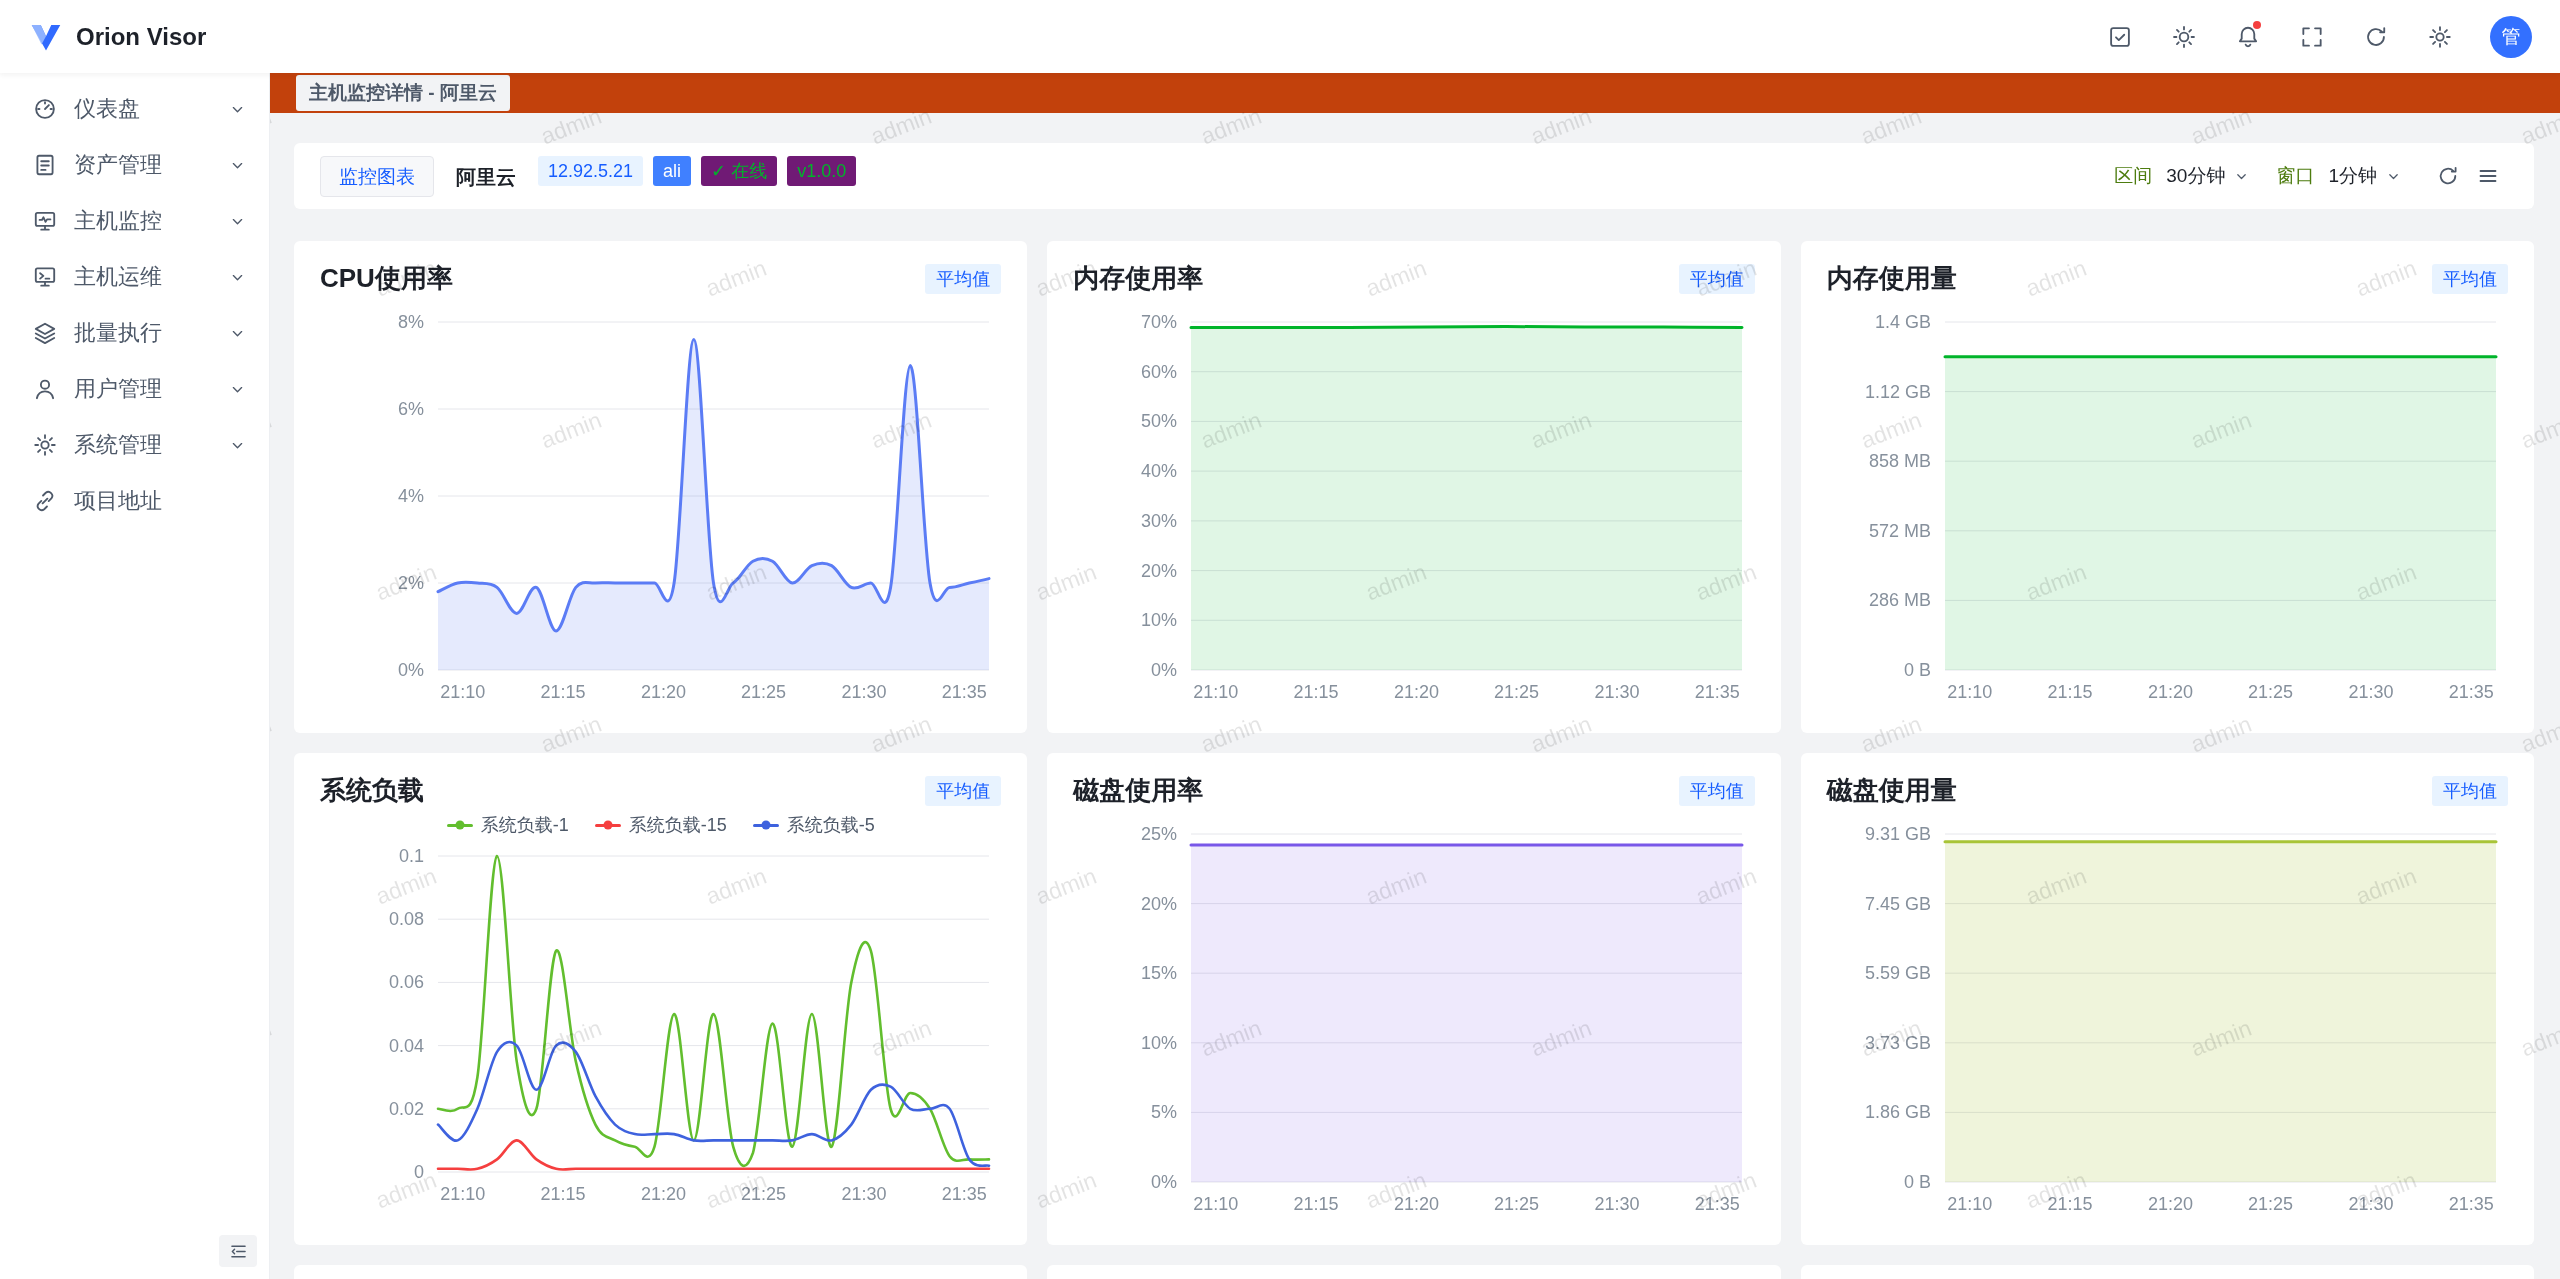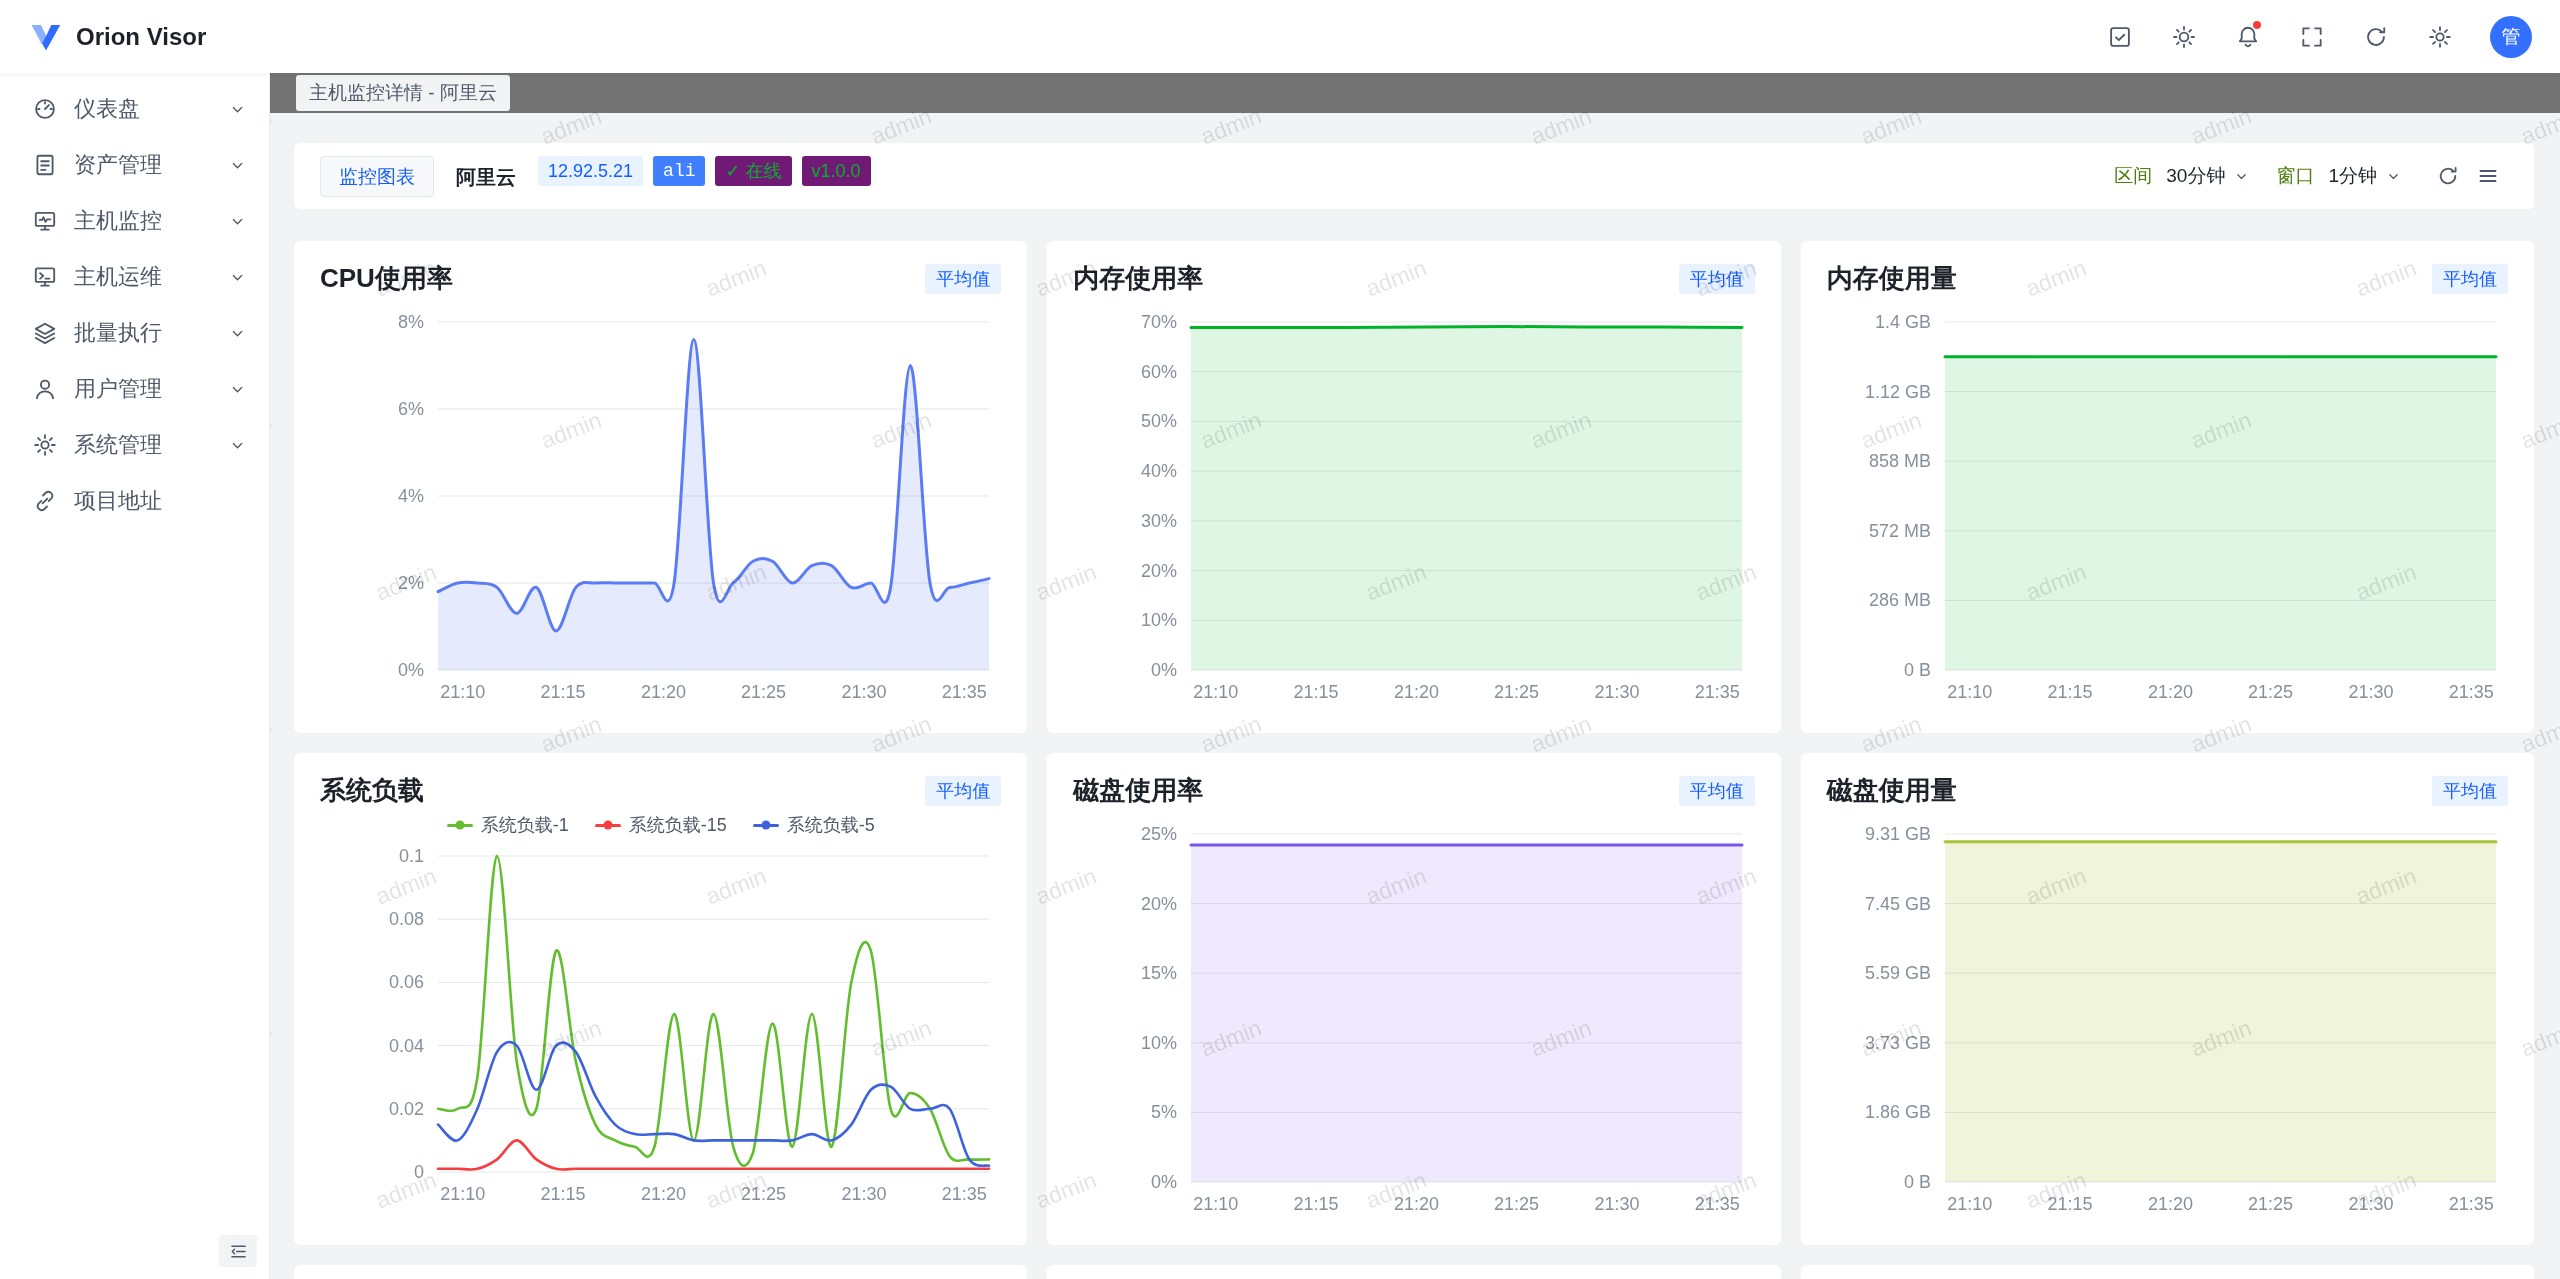--- a/index.html
+++ b/index.html
@@ -20,31 +20,31 @@
 .side-item{height:56px;display:flex;align-items:center;padding:0 22px 0 32px;color:#4E5969;font-size:22px;cursor:pointer;}
 .side-item.active{background:#F2F3F5;color:#42526B;}
 .sicon{display:flex;margin-right:16px;}
 .sicon svg{width:26px;height:26px;fill:none;stroke:currentColor;stroke-width:1.7;stroke-linecap:round;stroke-linejoin:round;}
 .slabel{flex:1;}
 .chev{display:flex;}
 .chev svg{width:19px;height:19px;fill:none;stroke:#4E5969;stroke-width:1.7;stroke-linecap:round;stroke-linejoin:round;}
 .collapse-btn{position:absolute;right:12px;bottom:12px;width:38px;height:32px;border:none;border-radius:4px;background:#F2F3F5;display:flex;align-items:center;justify-content:center;color:#4E5969;cursor:pointer;}
 .collapse-btn svg{width:21px;height:21px;fill:none;stroke:currentColor;stroke-width:1.7;stroke-linecap:round;stroke-linejoin:round;}
 .main{flex:1;display:flex;flex-direction:column;min-width:0;position:relative;}
-.breadcrumb-bar{height:40px;background:#737373;display:flex;align-items:center;padding:0 26px;}
+.breadcrumb-bar{height:40px;background:#c2410c;display:flex;align-items:center;padding:0 26px;font-weight:bold;}
 .crumb{background:#F2F3F5;color:#4E5969;font-size:19px;padding:7px 13px;border-radius:3px;line-height:1.2;cursor:pointer;}
 .content{flex:1;padding:30px 26px 0 24px;overflow:hidden;}
 .toolbar{background:#fff;border-radius:6px;height:66px;display:flex;align-items:center;justify-content:space-between;padding:0 26px;}
 .toolbar-left{display:flex;align-items:flex-start;gap:22px;}
 .btn-chart{font-size:19px;color:#165DFF;background:#F7F8FA;border:1px solid #E5E6EB;border-radius:4px;padding:10px 18px;cursor:pointer;line-height:1;font-family:inherit;}
 .host-name{font-size:20px;font-weight:700;margin-top:8px;}
 .tags{display:flex;align-items:center;gap:10px;}
 .tag{font-size:18px;padding:6px 10px;border-radius:3px;line-height:1;display:flex;align-items:center;gap:5px;}
 .tag.blue-light{background:#E8F3FF;color:#165DFF;}
-.tag.blue-solid{background:#4080FF;color:#fff;font-family:Liberation Mono, monospace;}
+.tag.blue-solid{background:#4080FF;color:#fff;}
 .tag.green{background:#701a75;color:#00B42A;}
 .toolbar-right{display:flex;align-items:center;}
 .ctl-label{font-size:19px;color:#4d7c0f;margin-right:10px;}
 .select{display:flex;align-items:center;gap:8px;font-size:19px;color:#1D2129;cursor:pointer;padding:6px 4px;margin-right:22px;}
 .select svg{width:17px;height:17px;fill:none;stroke:#4E5969;stroke-width:1.8;stroke-linecap:round;stroke-linejoin:round;}
 .ticon{width:40px;height:40px;border:none;background:none;color:#4E5969;display:flex;align-items:center;justify-content:center;cursor:pointer;}
 .ticon svg{width:24px;height:24px;fill:none;stroke:currentColor;stroke-width:1.8;stroke-linecap:round;stroke-linejoin:round;}
 .chart-grid{display:grid;grid-template-columns:repeat(3,1fr);gap:20px;margin-top:32px;}
 .chart-card{background:#fff;border-radius:6px;padding:20px 26px 12px;height:492px;}
 .chart-card.sliver{height:140px;}

